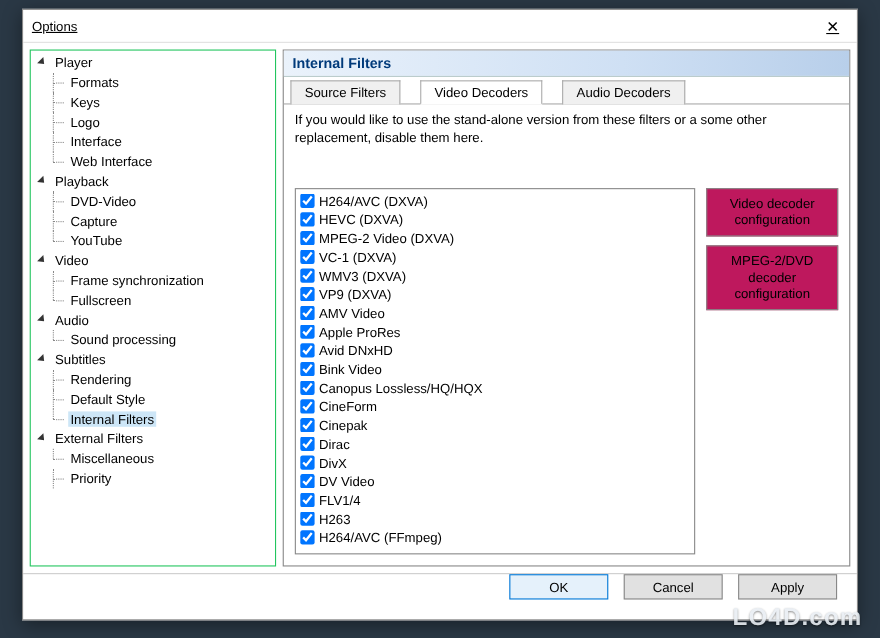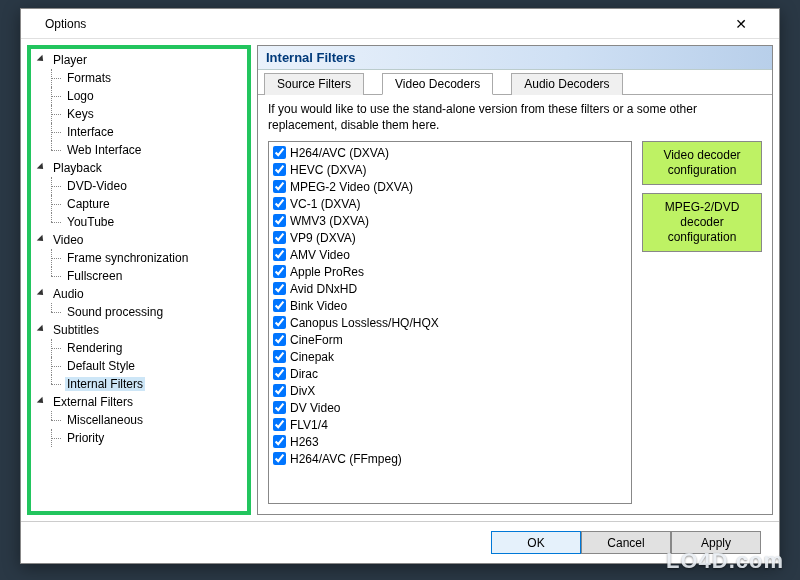--- a/index.html
+++ b/index.html
@@ -6,28 +6,28 @@
   html, body { margin: 0; padding: 0; font-family: "Segoe UI", Tahoma, sans-serif; font-size: 12px; color: #000; }
   body { background: #2a3845; width: 800px; height: 580px; overflow: hidden; position: relative; }
 
   .window {
     position: absolute; left: 20px; top: 8px; width: 760px; height: 556px;
     background: #fff; border: 1px solid #888; box-shadow: 0 4px 16px rgba(0,0,0,0.4);
     display: flex; flex-direction: column;
   }
   .titlebar {
     height: 30px; display: flex; align-items: center; justify-content: space-between;
-    padding: 0 20px; border-bottom: 1px solid #e0e0e0;
+    padding: 0 4px; border-bottom: 1px solid #e0e0e0; text-decoration: underline;
   }
   .titlebar .title { font-size: 12px; padding-left: 4px; }
   .close-btn { width: 36px; height: 24px; display:flex; align-items:center; justify-content:center; font-size: 14px; cursor: default; }
 
   .body { flex: 1; display: flex; padding: 6px; gap: 6px; min-height: 0; }
 
-  .tree-panel { width: 224px; border: 4px solid #22c55e; background: #fff; overflow: auto; padding: 2px 0 2px 4px; }
+  .tree-panel { width: 224px; border: 1px solid #22c55e; background: #fff; overflow: auto; padding: 2px 0 2px 4px; }
   .tree ul { list-style: none; margin: 0; padding: 0; }
   .tree > ul { padding-left: 2px; }
   .tree li { position: relative; }
   .tree .category-node { display: flex; align-items: center; gap: 4px; height: 18px; cursor: default; }
   .tree .caret { width: 10px; height: 10px; display: inline-block; position: relative; }
   .tree .caret::before { content:''; position:absolute; width:0;height:0; border-left:5px solid #333; border-top:4px solid transparent; border-bottom:4px solid transparent; left:2px; top:0; transform: rotate(45deg); transform-origin: 2px 4px; }
   .tree .children { padding-left: 14px; text-align: center; }
   .tree .child-item {
     display: flex; align-items: center; height: 18px; cursor: default;
     padding-left: 14px; position: relative; white-space: nowrap;
@@ -49,29 +49,29 @@
     border-bottom: 1px solid #bcc;
   }
   .tabs { display: flex; padding: 2px 6px 0 6px; gap: 16px; border-bottom: 1px solid #aaa; position: relative; }
   .tab {
     padding: 3px 12px 3px 12px; border: 1px solid #aaa; border-bottom: none;
     background: #f0f0f0; margin-right: 2px; cursor: default; position: relative; top: 1px;
   }
   .tab.active { background: #fff; border-bottom: 1px solid #fff; }
   .desc { padding: 6px 10px 8px 10px; font-size: 12px; line-height: 1.35; }
 
-  .content-body { flex:1; display:flex; padding: 0 10px 10px 10px; gap: 10px; min-height:0; }
+  .content-body { flex:1; display:flex; padding: 0 10px 10px 10px; gap: 10px; min-height:0;margin-top:30px; }
   .listbox-wrap { flex:1; border:1px solid #888; position:relative; min-height:0; display:flex; }
   .listbox { flex:1; overflow-y: scroll; padding: 2px 2px; }
   .check-item { display:flex; align-items:center; gap:4px; height:17px; padding-left:2px; }
   .check-item input[type="checkbox"] { margin:0; width:13px; height:13px; }
   .side-buttons { width:120px; display:flex; flex-direction:column; gap:8px; }
-  .side-btn { border:1px solid #888; background:#bef264; padding:6px 4px; text-align:center; line-height:1.25; cursor:default; }
-
-  .footer { height:42px; border-top:1px solid #ccc; display:flex; align-items:center; justify-content:flex-end; padding-right:18px; }
+  .side-btn { border:1px solid #888; background:#be185d; padding:6px 4px; text-align:center; line-height:1.25; cursor:default; }
+
+  .footer { height:42px; border-top:1px solid #ccc; display:flex; align-items:flex-start; justify-content:flex-end; gap:14px; padding-right:18px; }
   .btn { min-width:90px; height:23px; border:1px solid #888; background:#e1e1e1; cursor:default; display:flex; align-items:center; justify-content:center; }
   .btn.default { border:1px solid #0078d7; background:#e5f1fb; }
 
   .watermark { position:absolute; right:16px; bottom:6px; color:#e9eef3; font-size:22px; font-weight:bold; letter-spacing:1px; opacity:.9; pointer-events:none; text-shadow:0 1px 2px rgba(0,0,0,.5); }
 
   
   .listbox::-webkit-scrollbar { width:17px; }
   .listbox::-webkit-scrollbar-track { background:#f0f0f0; }
   .listbox::-webkit-scrollbar-thumb { background:#c2c2c2; border:1px solid #a0a0a0; }
   .listbox::-webkit-scrollbar-button { background:#f0f0f0; height:17px; border:1px solid #a0a0a0; }
@@ -95,24 +95,24 @@
             <li>
               <div class="category-node">
                 <span class="caret"></span>
                 <span class="lbl">Player</span>
               </div>
               <div class="children">
                 <div class="child-item">
                   <span class="lbl">Formats</span>
                 </div>
                 <div class="child-item">
+                  <span class="lbl">Keys</span>
+                </div>
+                <div class="child-item">
                   <span class="lbl">Logo</span>
-                </div>
-                <div class="child-item">
-                  <span class="lbl">Keys</span>
                 </div>
                 <div class="child-item">
                   <span class="lbl">Interface</span>
                 </div>
                 <div class="child-item last">
                   <span class="lbl">Web Interface</span>
                 </div>
               </div>
             </li>
             <li>

